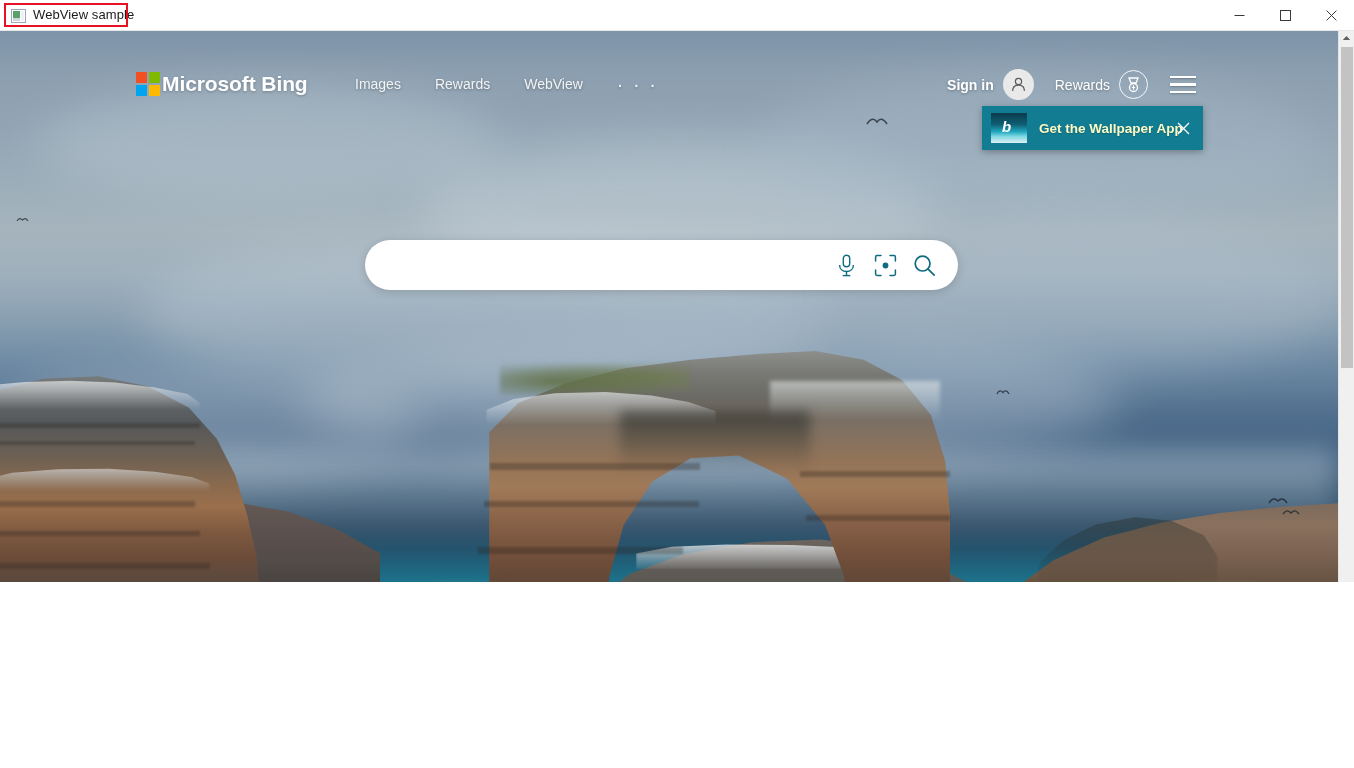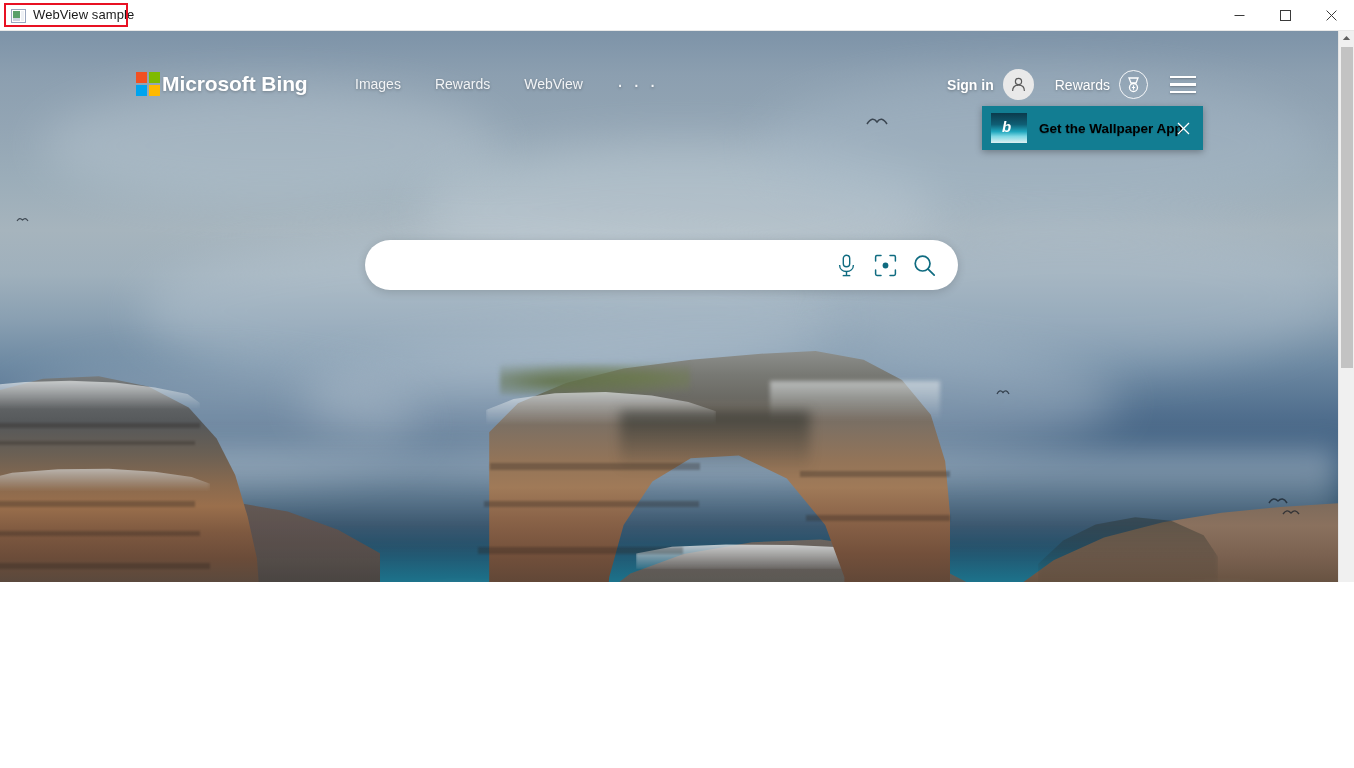--- a/index.html
+++ b/index.html
@@ -411,21 +411,21 @@
     width: 36px; height: 30px; margin-left: 9px;
     background: linear-gradient(180deg,#0b3a4c 0%, #0f5e74 38%, #1fa6bd 62%, #7fd8e4 78%, #dfeff2 100%);
     position: relative; overflow: hidden; flex: none;
   }
   #toast-thumb-b {
     position: absolute; left: 11px; top: 6px;
     color: #ffffff; font-size: 15px; font-weight: bold;
     font-style: italic; line-height: 15px;
   }
   #toast-text {
-    color: #000000; font-size: 13.5px; font-weight: bold;
+    color: #fef9c3; font-size: 13.5px; font-weight: bold;
     margin-left: 12px; white-space: nowrap;
     text-shadow: 0 1px 1px rgba(0,0,0,.2);
   }
   #toast-close {
     position: absolute; right: 11px; top: 13px;
     width: 18px; height: 18px;
     display: flex; align-items: center; justify-content: center;
     cursor: pointer;
   }
 

